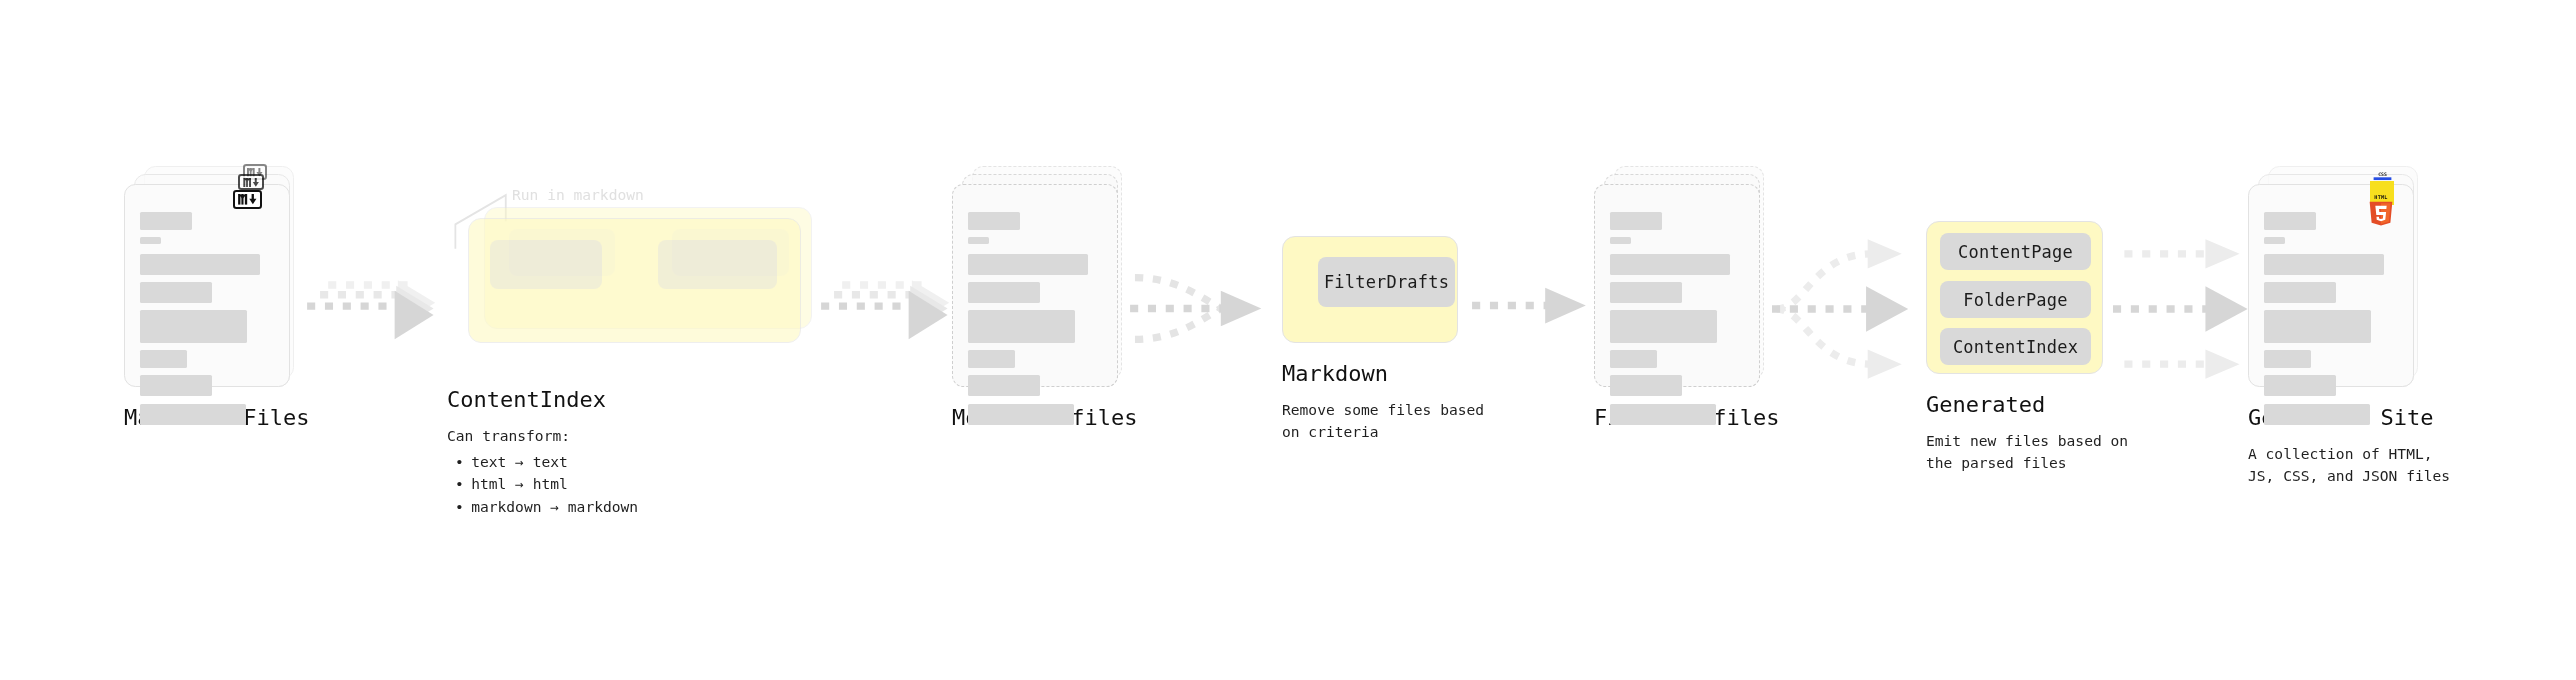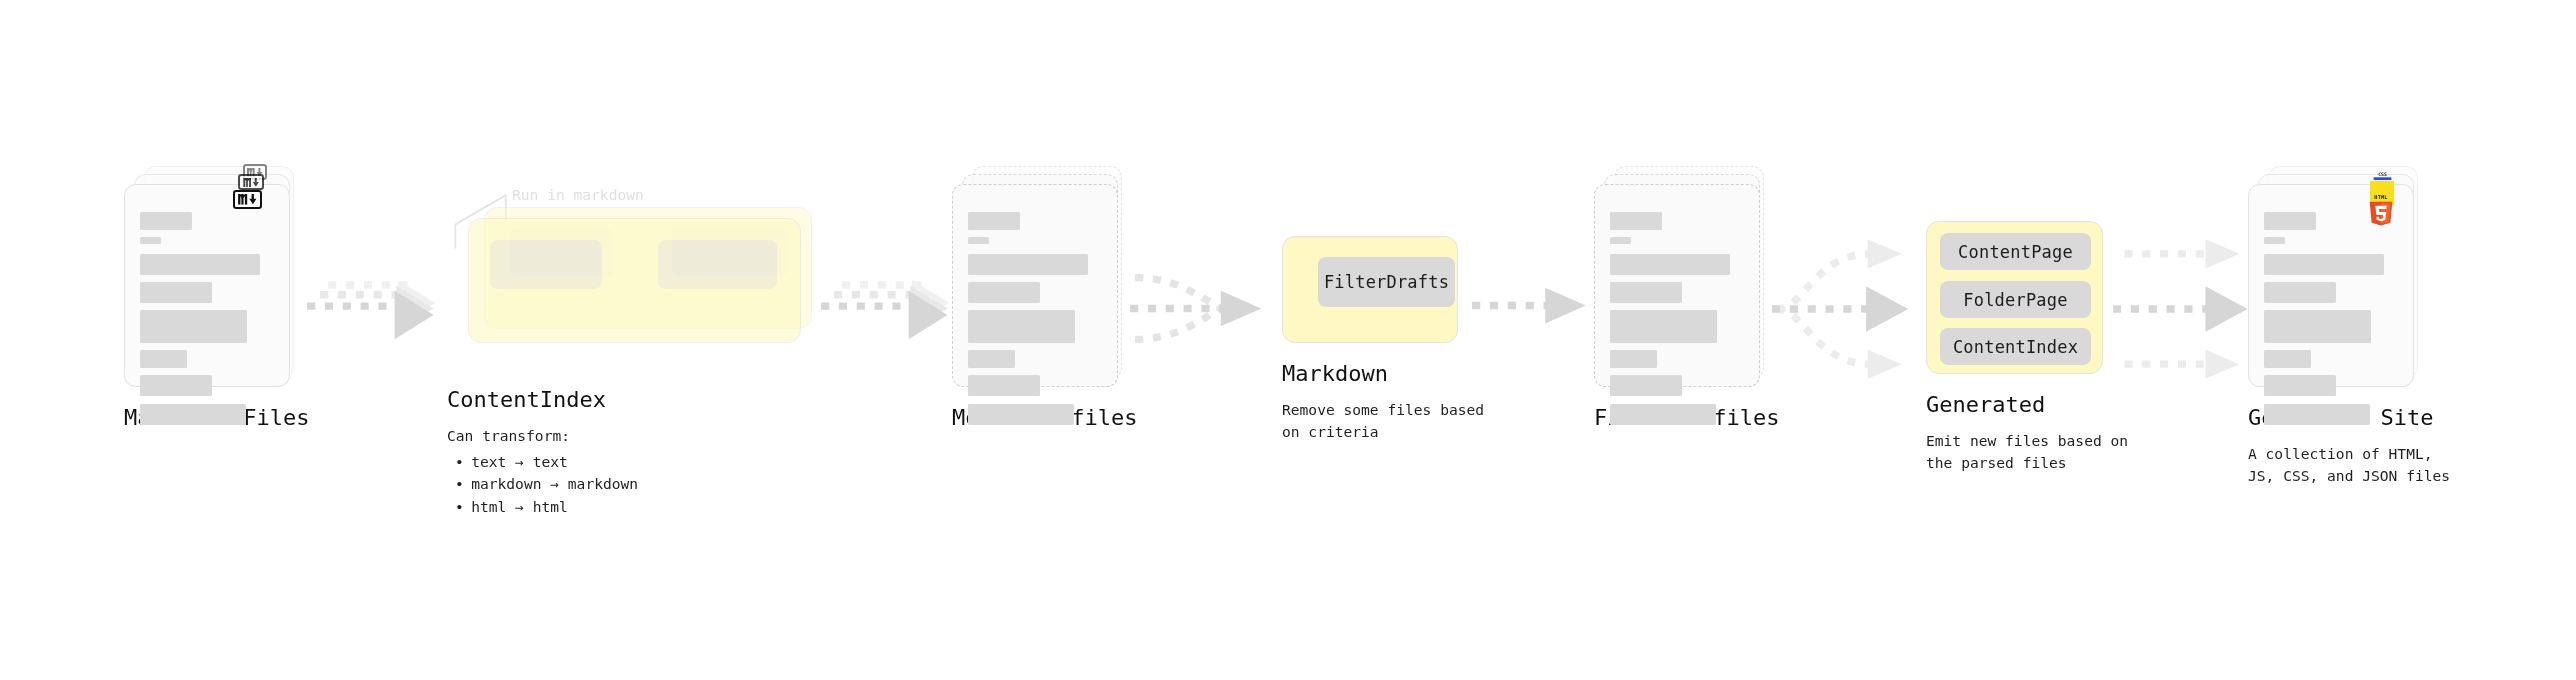--- a/index.html
+++ b/index.html
@@ -225,22 +225,22 @@
         <div class="chip" style="position:absolute; left:21px; top:21px; width:112px; height:49px; opacity:.55;"></div>
         <div class="chip" style="position:absolute; left:189px; top:21px; width:119px; height:49px; opacity:.55;"></div>
       </div>
 
     </div>
 
     <div class="caption-title" style="margin-top:8.1px;">ContentIndex</div>
     <div class="caption-desc" style="">Can transform:</div>
     <ul class="tf-list" style="margin-top:3.3px; margin-left:8.1px;">
       <li>text → text</li>
+      <li>html → html</li>
       <li>markdown → markdown</li>
-      <li>html → html</li>
     </ul>
   </div>
 
   <div class="stage" style="left:821px; top:268px;">
     <svg width="138" height="77" viewBox="0 0 170 95">
       <g stroke="#d6d6d6" stroke-width="9" stroke-dasharray="10 12" fill="none">
         <line x1="0" y1="47" x2="120" y2="47"></line>
       </g>
       <g stroke="#e8e8e8" stroke-width="9" stroke-dasharray="10 12" fill="none">
         <line x1="16" y1="33" x2="128" y2="33"></line>

